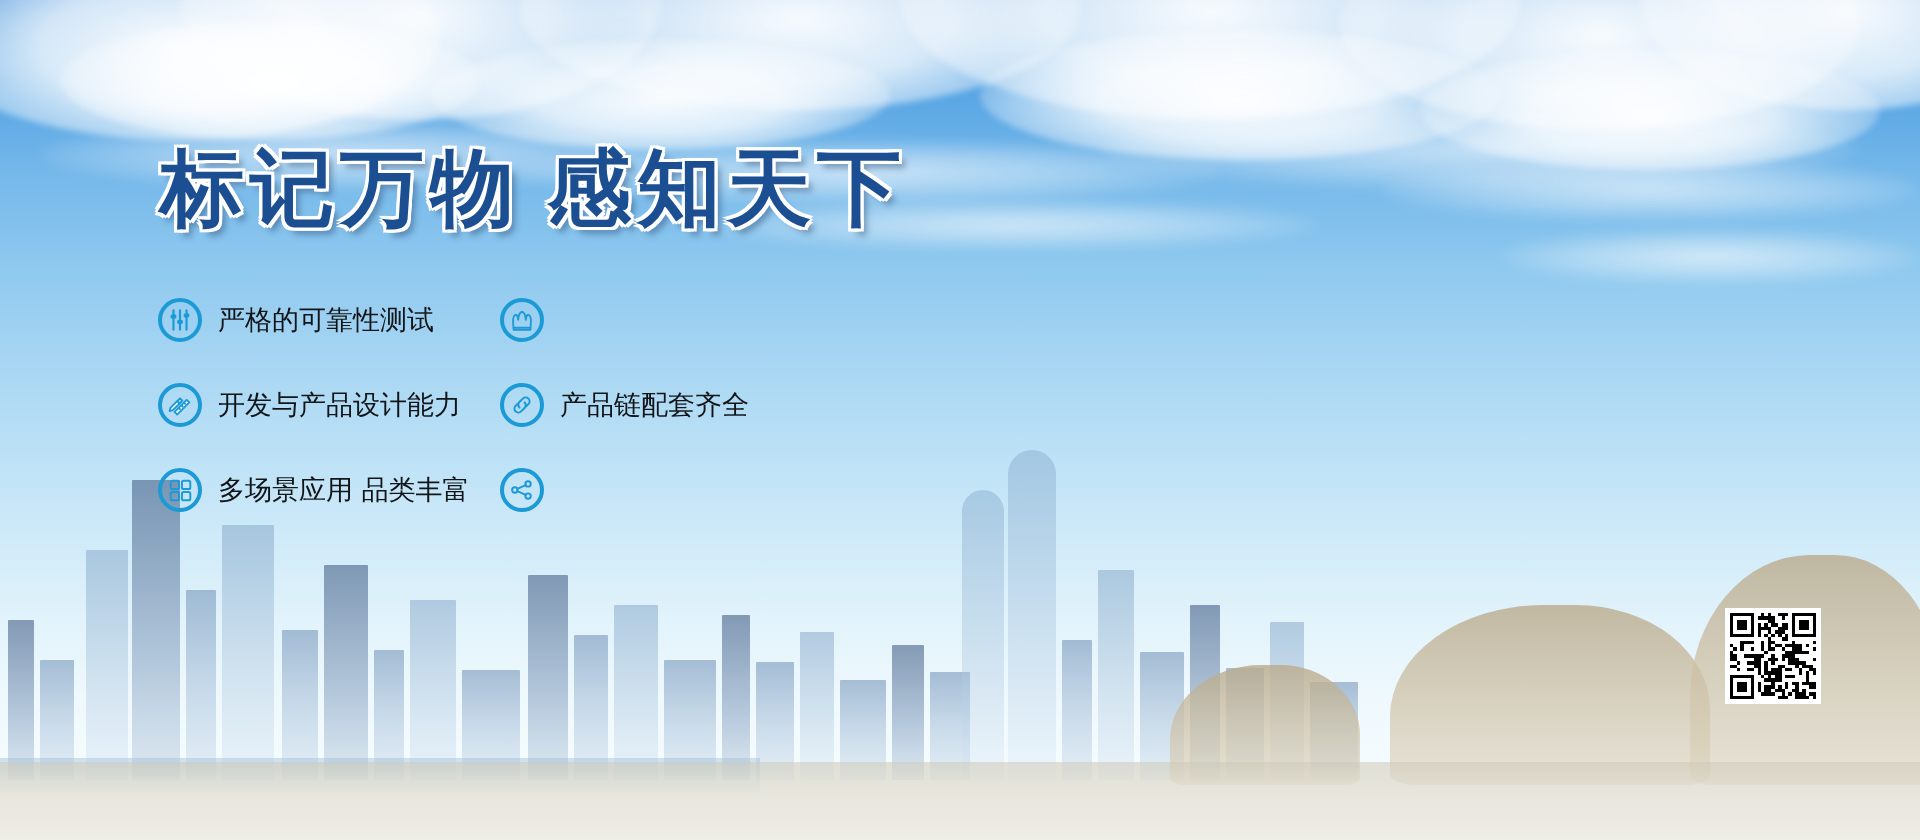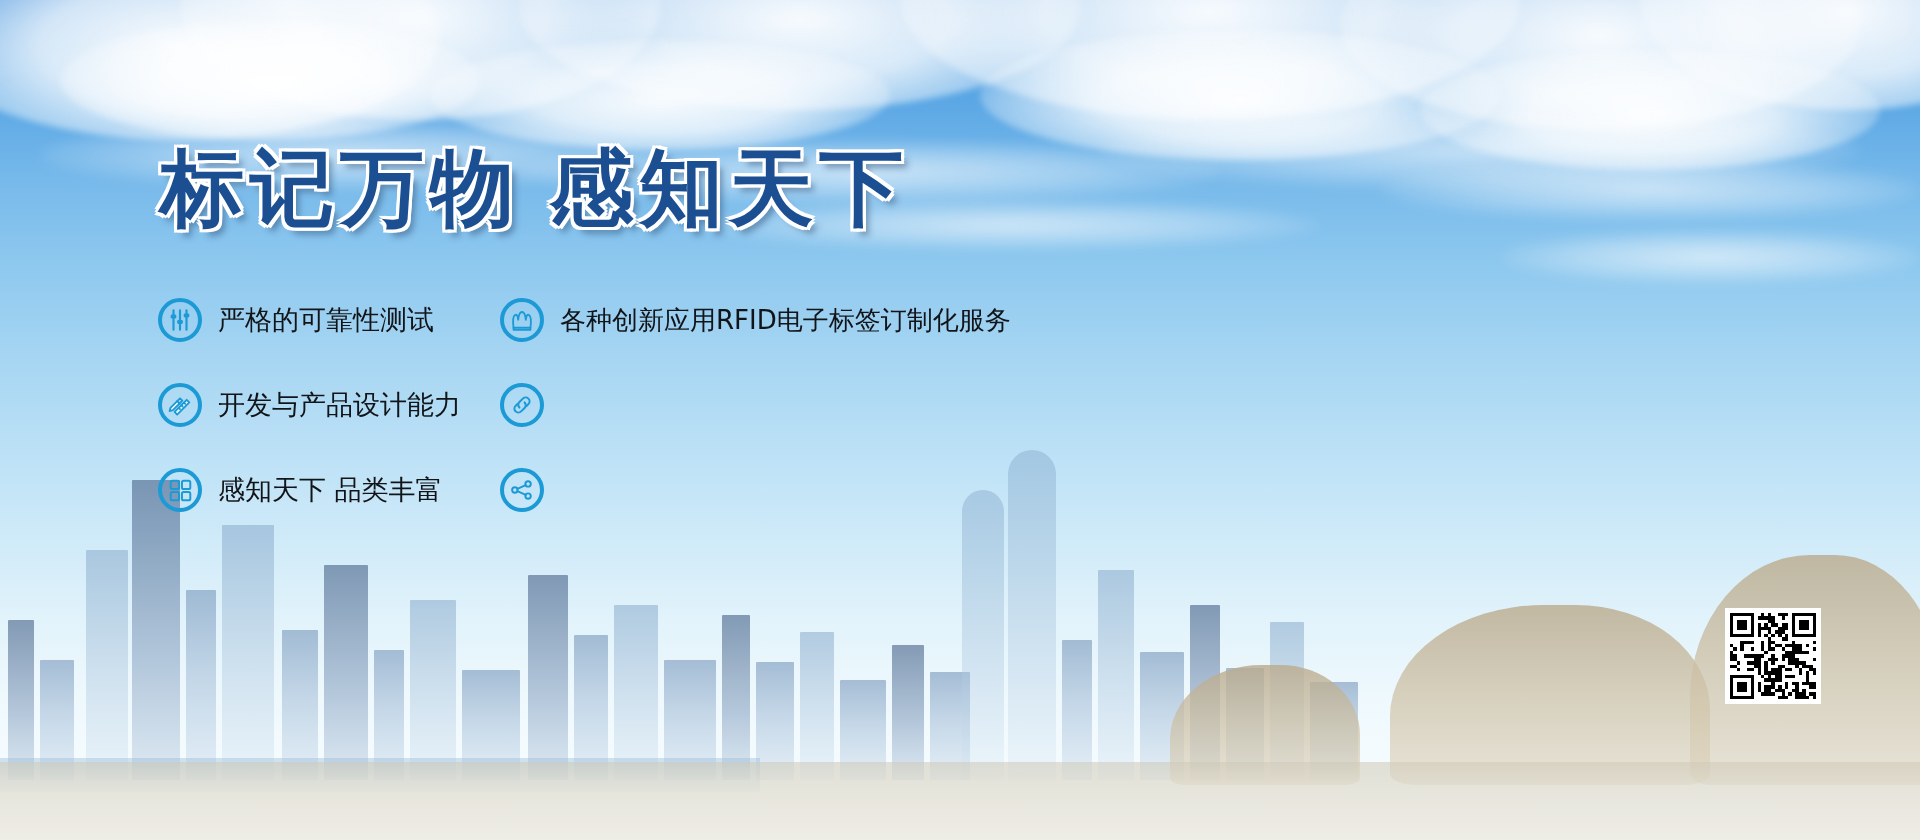--- a/index.html
+++ b/index.html
@@ -66,21 +66,21 @@
   .waterline {
     position:absolute; left:0; bottom:48px; width:760px; height:34px;
     background:linear-gradient(to bottom, rgba(150,186,214,.42), rgba(198,220,236,.25));
   }
 
   
   .headline {
     position:absolute; left:160px; top:132px;
     font-size:84px; font-weight:bold; letter-spacing:6px;
     color:#1b4f92;
-    font-family:Liberation Sans, sans-serif;
+    font-family:Liberation Serif, serif;
     text-shadow:
       -3px -3px 0 #ffffff,  3px -3px 0 #ffffff,
       -3px  3px 0 #ffffff,  3px  3px 0 #ffffff,
       -3px  0   0 #ffffff,  3px  0   0 #ffffff,
        0   -3px 0 #ffffff,  0    3px 0 #ffffff,
        6px 7px 6px rgba(30,60,100,.42);
     white-space:nowrap;
   }
   .subline {
     position:absolute; left:176px; top:232px;
@@ -218,44 +218,44 @@
 
       <div class="frow">
         <span class="ficon">
           <svg width="25" height="25" viewBox="0 0 24 24" fill="none" stroke="#1b9ad6" stroke-width="1.9">
             <rect x="2.6" y="2.6" width="8" height="8" rx="1.6"></rect>
             <rect x="13.4" y="2.6" width="8" height="8" rx="1.6"></rect>
             <rect x="2.6" y="13.4" width="8" height="8" rx="1.6"></rect>
             <rect x="13.4" y="13.4" width="8" height="8" rx="1.6"></rect>
           </svg>
         </span>
-        <span class="flabel">感知天下 品类丰富</span>
+        <span class="flabel">多场景应用 品类丰富</span>
       </div>
 
     </div>
 
     <div class="col col-right">
 
       <div class="frow">
         <span class="ficon">
           <svg width="26" height="26" viewBox="0 0 24 24" fill="none" stroke="#1b9ad6" stroke-width="1.7" stroke-linecap="round" stroke-linejoin="round">
             <path d="M4.2 19 h15.6 v2 H4.2 z"></path>
             <path d="M4.2 19 C3.4 13 3.6 8.6 5.6 7.4 c1.8-1 2.6 1.6 2.9 4.4 C8.8 8.2 9.6 4.6 12 4.6 s3.2 3.6 3.5 7.2 c0.3-2.8 1.1-5.4 2.9-4.4 2 1.2 2.2 5.6 1.4 11.6"></path>
           </svg>
         </span>
-        <span class="flabel sm">各种创新应用RFID电子标签订制化服务</span>
       </div>
 
       <div class="frow">
         <span class="ficon">
           <svg width="26" height="26" viewBox="0 0 24 24" fill="none" stroke="#1b9ad6" stroke-width="1.9" stroke-linecap="round">
             <path d="M9.6 14.4 a3.6 3.6 0 0 1 0-5.1 l3.2-3.2 a3.6 3.6 0 0 1 5.1 5.1 l-1.7 1.7"></path>
             <path d="M14.4 9.6 a3.6 3.6 0 0 1 0 5.1 l-3.2 3.2 a3.6 3.6 0 0 1-5.1-5.1 l1.7-1.7"></path>
           </svg>
         </span>
+        <span class="flabel">产品链配套齐全</span>
       </div>
 
       <div class="frow">
         <span class="ficon">
           <svg width="26" height="26" viewBox="0 0 24 24" fill="none" stroke="#1b9ad6" stroke-width="1.8" stroke-linecap="round">
             <circle cx="5.4" cy="12" r="2.5"></circle>
             <circle cx="17.6" cy="6.4" r="2.5"></circle>
             <circle cx="17.6" cy="17.6" r="2.5"></circle>
             <path d="M7.7 10.9 L15.4 7.4 M7.7 13.1 L15.4 16.6"></path>
           </svg>

